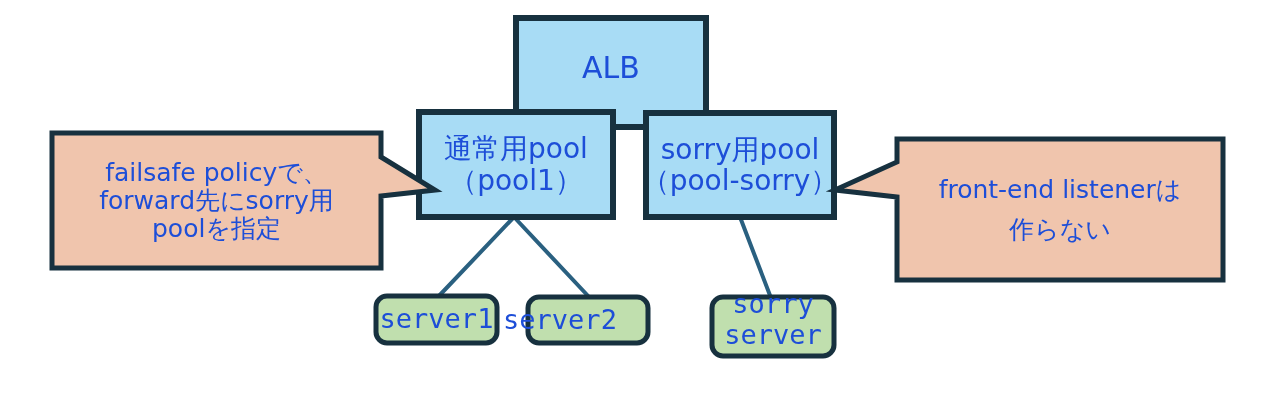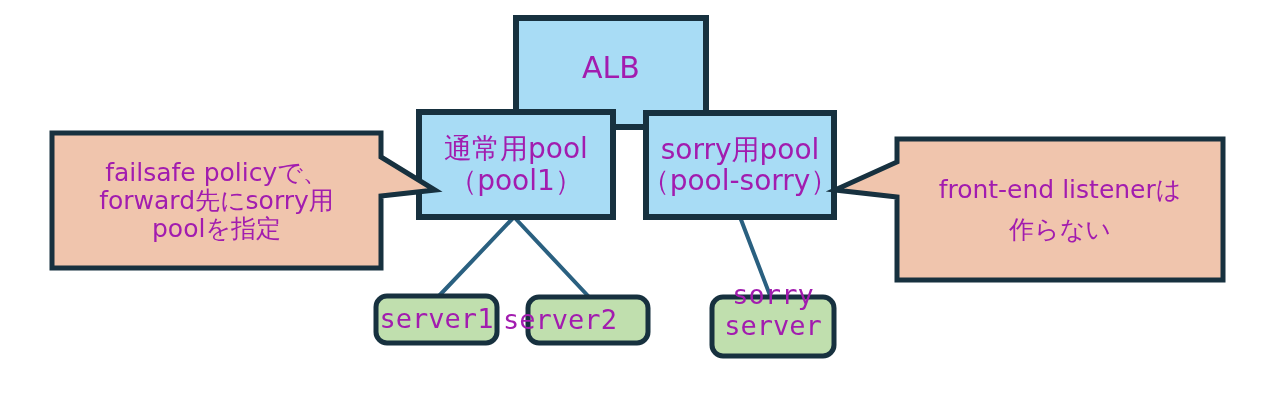--- a/index.html
+++ b/index.html
@@ -26,21 +26,21 @@
     width: 1274px;
     height: 402px;
   }
   .node-label {
     position: absolute;
     display: flex;
     flex-direction: column;
     align-items: center;
     justify-content: center;
     text-align: center;
-    color: #a21caf;
+    color: #1d4ed8;
     line-height: 1.12;
     white-space: pre;
     pointer-events: none;
   }
   .lbl-alb      { font-size: 30px; }
   .lbl-pool     { font-size: 28px; }
   .lbl-server   { font-size: 27px; font-family: "DejaVu Sans Mono", "Liberation Mono", monospace; }
   .lbl-callout  { font-size: 25px; }
   .lbl-line { display: block; }
 </style>
@@ -86,21 +86,21 @@
   </div>
 
   <div class="node-label lbl-server" style="left:376px; top:296px; width:121px; height:47px;">
     <span class="lbl-line">server1</span>
   </div>
 
   <div class="node-label lbl-server" style="left:500px; top:297px; width:120px; height:46px;">
     <span class="lbl-line">server2</span>
   </div>
 
-  <div class="node-label lbl-server" style="left:712px; top:281px; width:122px; height:59px;">
+  <div class="node-label lbl-server" style="left:712px; top:290px; width:122px; height:59px;">
     <span class="lbl-line">sorry</span>
     <span class="lbl-line">server</span>
   </div>
 
   <div class="node-label lbl-callout" style="left:52px; top:133px; width:329px; height:135px;">
     <span class="lbl-line">failsafe policyで、</span>
     <span class="lbl-line">forward先にsorry用</span>
     <span class="lbl-line">poolを指定</span>
   </div>
 

